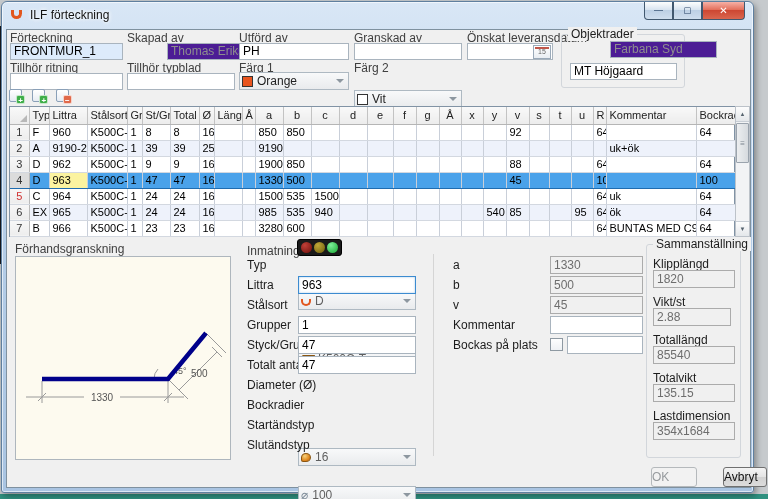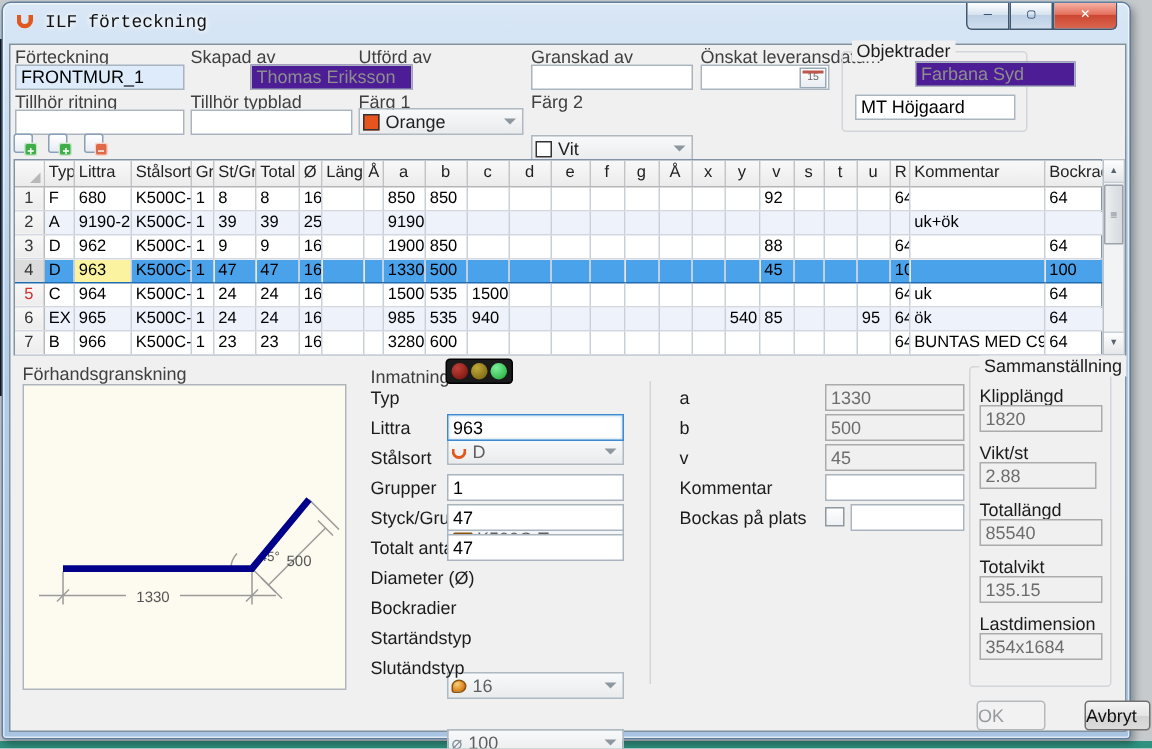--- a/index.html
+++ b/index.html
@@ -10,21 +10,21 @@
 
   
   .bg-left-dark { left:0; top:26px; width:5px; height:238px; background:#15181e; }
   .bg-bottom-teal { left:0; top:494px; width:768px; height:5px; background:#2f9180; }
 
   
   .window { left:1px; top:1px; width:753px; height:492px;
     background:linear-gradient(#d9e7f6,#b7cfe9 40%,#a9c4e2);
     border:1px solid #5f7f9f; border-radius:6px 6px 3px 3px;
     box-shadow:inset 0 0 0 1px rgba(255,255,255,.6), 2px 3px 6px rgba(0,0,0,.35); }
-  .titlebar { left:0; top:0; width:100%; height:15px;font-family:Liberation Mono, monospace; }
+  .titlebar { left:0; top:0; width:100%; height:15px; }
   .title-icon { left:9px; top:8px; width:11px; height:9px; border:3px solid #e2571e; border-top:none; border-radius:0 0 7px 7px; }
   .title-text { left:28px; top:6px; font-size:12px; color:#111; text-shadow:0 0 4px #fff, 0 0 4px #fff; }
   .caption-btns { right:8px; top:0; height:18px; display:flex; }
   .cap-btn { width:29px; height:18px; border:1px solid #41586f; border-top:none;
     background:linear-gradient(#fdfefe,#d8e4f0 45%,#bccfe4 46%,#cfdeee);
     color:#1e3a5f; font-size:9px; line-height:17px; text-align:center; cursor:default; }
   .cap-btn.min { border-radius:0 0 0 4px; }
   .cap-btn.close { width:43px; border-radius:0 0 4px 0;
     background:linear-gradient(#f6b1a6,#e3705c 45%,#cc4530 46%,#d9664f);
     color:#fff; font-size:10px; }
@@ -129,20 +129,21 @@
 
   <div class="abs client">
 
     <div class="abs lbl" style="left:3px;top:1px">Förteckning</div>
     <div class="abs tb hl" style="left:3px;top:13px;width:113px">FRONTMUR_1</div>
 
     <div class="abs lbl" style="left:120px;top:1px">Skapad av</div>
     <div class="abs tb dis" style="left:120px;top:13px;width:108px">Thomas Eriksson</div>
 
     <div class="abs lbl" style="left:232px;top:1px">Utförd av</div>
+    <div class="abs tb" style="left:232px;top:13px;width:110px">PH</div>
 
     <div class="abs lbl" style="left:347px;top:1px">Granskad av</div>
     <div class="abs tb" style="left:347px;top:13px;width:108px"></div>
 
     <div class="abs lbl" style="left:460px;top:1px">Önskat leveransdatum</div>
     <div class="abs tb" style="left:460px;top:13px;width:86px">
       <span></span>
       <div class="cal-btn">15</div>
     </div>
 
@@ -237,21 +238,21 @@
               <th class="ctr">u</th>
               <th class="ctr">R</th>
               <th>Kommentar</th>
               <th>Bockradier</th>
             </tr>
           </thead>
           <tbody>
             <tr>
               <td class="rowhdr">1</td>
               <td>F</td>
-              <td>680</td>
+              <td>960</td>
               <td>K500C-T</td>
               <td>1</td>
               <td>8</td>
               <td>8</td>
               <td>16</td>
               <td></td>
               <td></td>
               <td>850</td>
               <td>850</td>
               <td></td>

